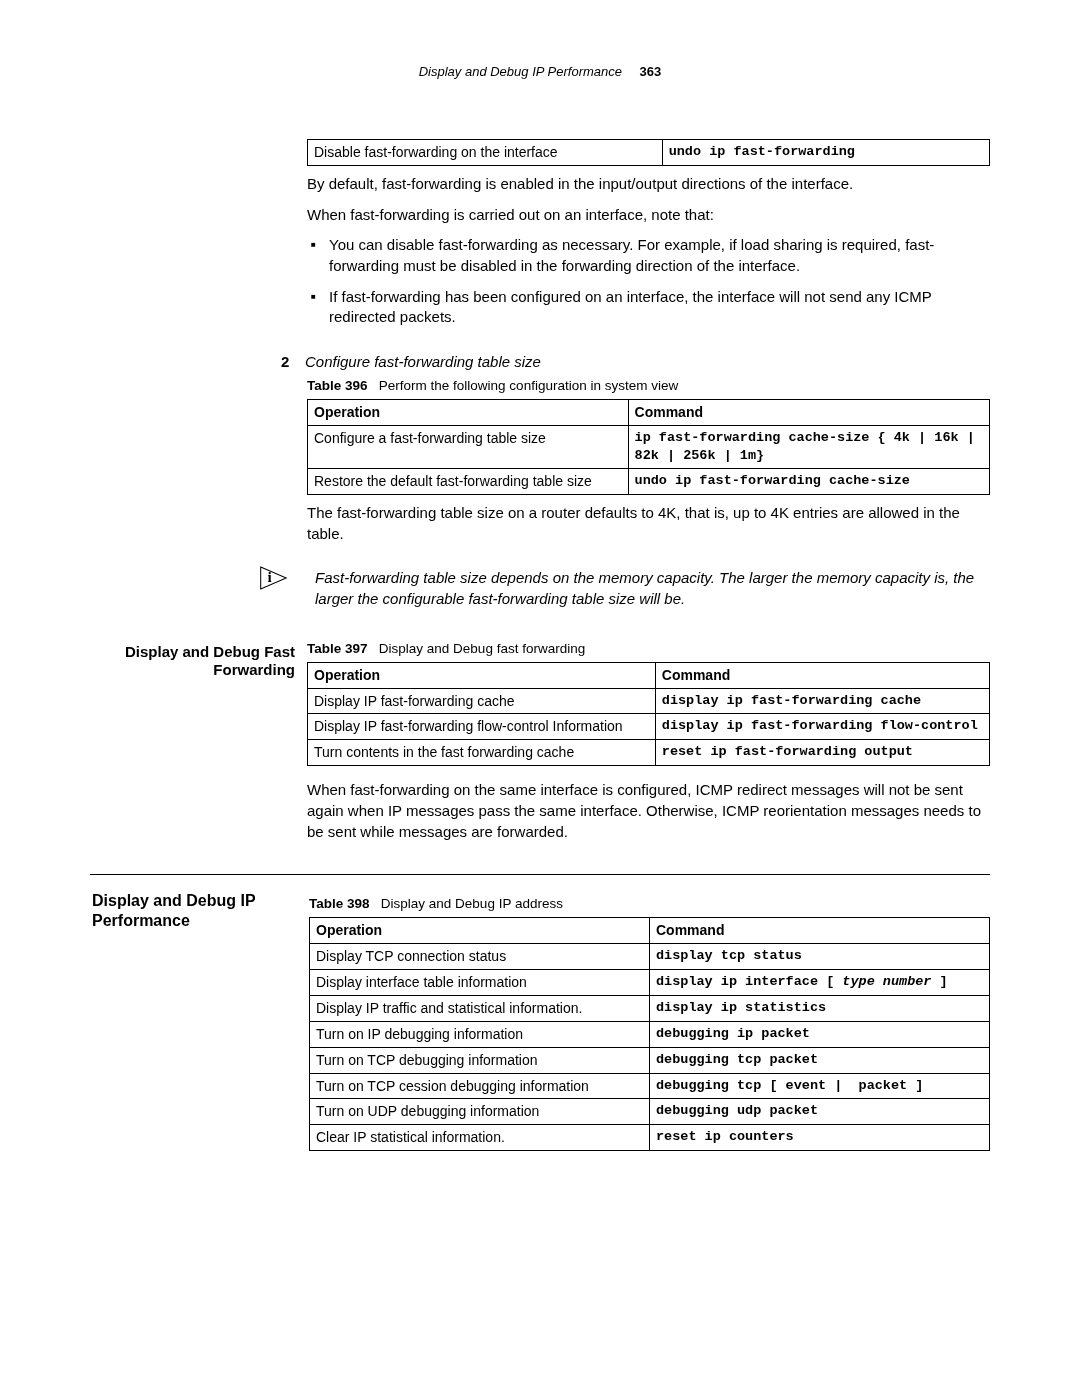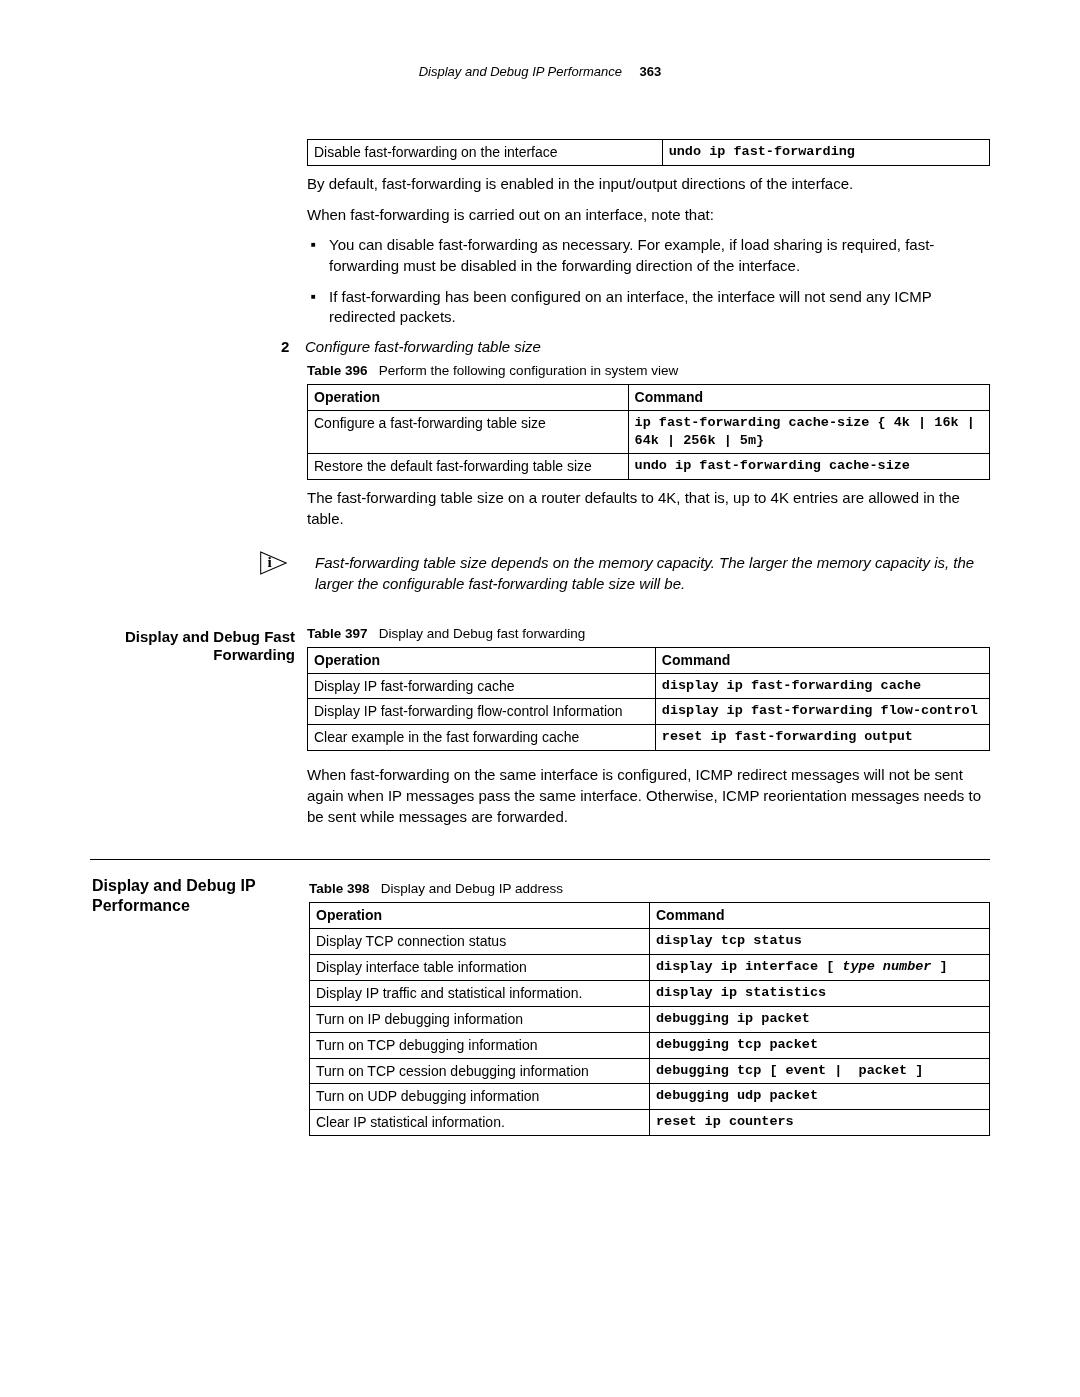--- a/index.html
+++ b/index.html
@@ -66,21 +66,21 @@
   }
   table.small-table td:first-child { width: 52%; }
 
   p.body {
     margin: 6px 0 10px 0;
     line-height: 1.38;
     font-size: 15px;
   }
   p.italic-note { font-style: italic; margin: 8px; font-size: 15px; line-height: 1.4; }
 
-  .bullet-list { list-style: none; padding: 0; margin: 4px 0 10px 0; }
+  .bullet-list { list-style: none; padding: 0; margin: 4px 0 25px 0; }
   .bullet-list li {
     position: relative;
     padding-left: 22px;
     margin: 4px 0 10px 0;
     line-height: 1.38;
     font-size: 15px;
   }
   .bullet-list li::before {
     content: "■";
     position: absolute;
@@ -154,21 +154,21 @@
       </div>
 
       <table class="cmd-table">
         <tbody>
             <tr>
           <th style="width:47%;">Operation</th>
           <th>Command</th>
         </tr>
         <tr>
           <td>Configure a fast-forwarding table size</td>
-          <td class="cmd">ip fast-forwarding cache-size { 4k | 16k | 64k | 256k | 5m}</td>
+          <td class="cmd">ip fast-forwarding cache-size { 4k | 16k | 82k | 256k | 1m}</td>
         </tr>
         <tr>
           <td>Restore the default fast-forwarding table size</td>
           <td class="cmd">undo ip fast-forwarding cache-size</td>
         </tr>
       </tbody>
         </table>
 
       <p class="body">The fast-forwarding table size on a router defaults to 4K, that is, up to 4K entries are allowed in the table.</p>
     </div>
@@ -203,21 +203,21 @@
         </tr>
         <tr>
           <td>Display IP fast-forwarding cache</td>
           <td class="cmd">display ip fast-forwarding cache</td>
         </tr>
         <tr>
           <td>Display IP fast-forwarding flow-control Information</td>
           <td class="cmd">display ip fast-forwarding flow-control</td>
         </tr>
         <tr>
-          <td>Clear example in the fast forwarding cache</td>
+          <td>Turn contents in the fast forwarding cache</td>
           <td class="cmd">reset ip fast-forwarding output</td>
         </tr>
       </tbody>
         </table>
 
       <p class="body" style="margin-top:14px;">When fast-forwarding on the same interface is configured, ICMP redirect messages will not be sent again when IP messages pass the same interface. Otherwise, ICMP reorientation messages needs to be sent while messages are forwarded.</p>
     </div>
   </div>
 
   <hr class="section-rule">

